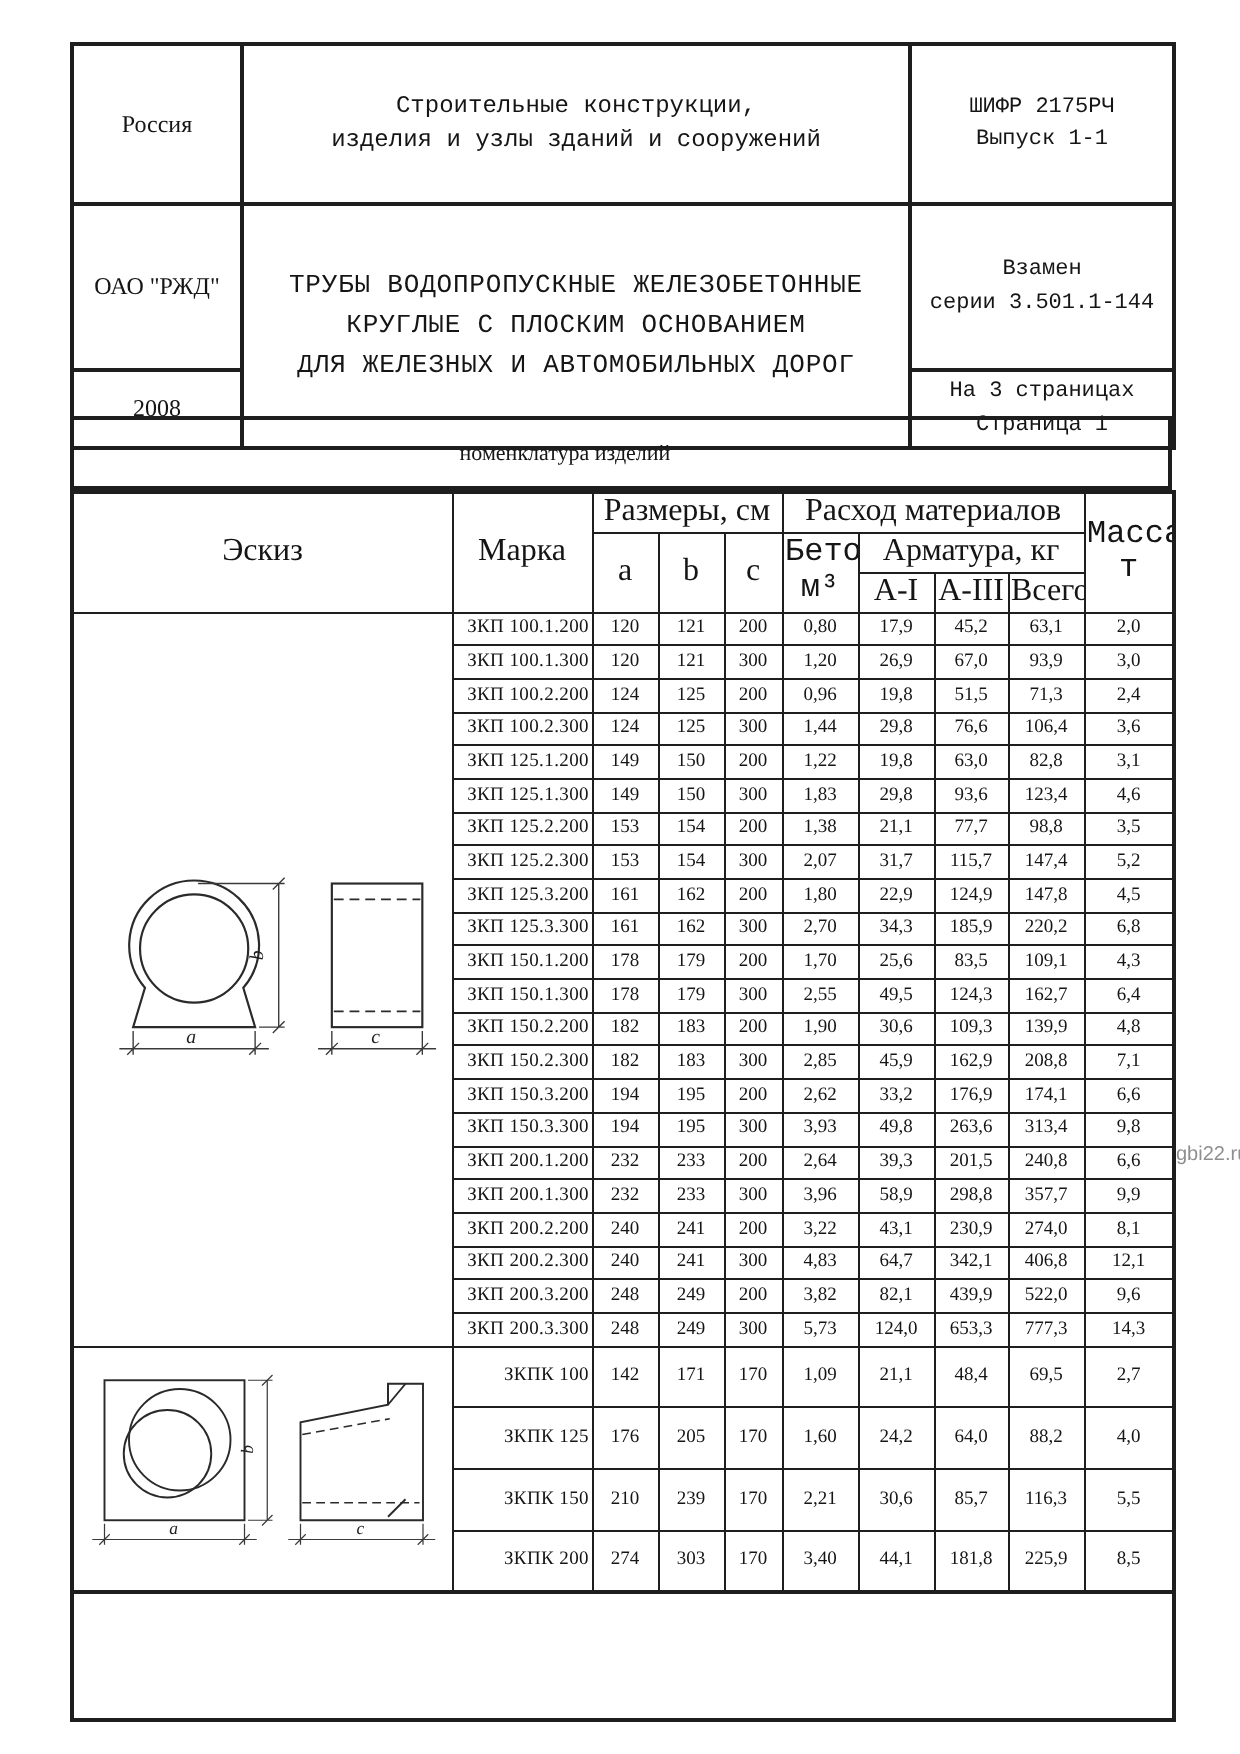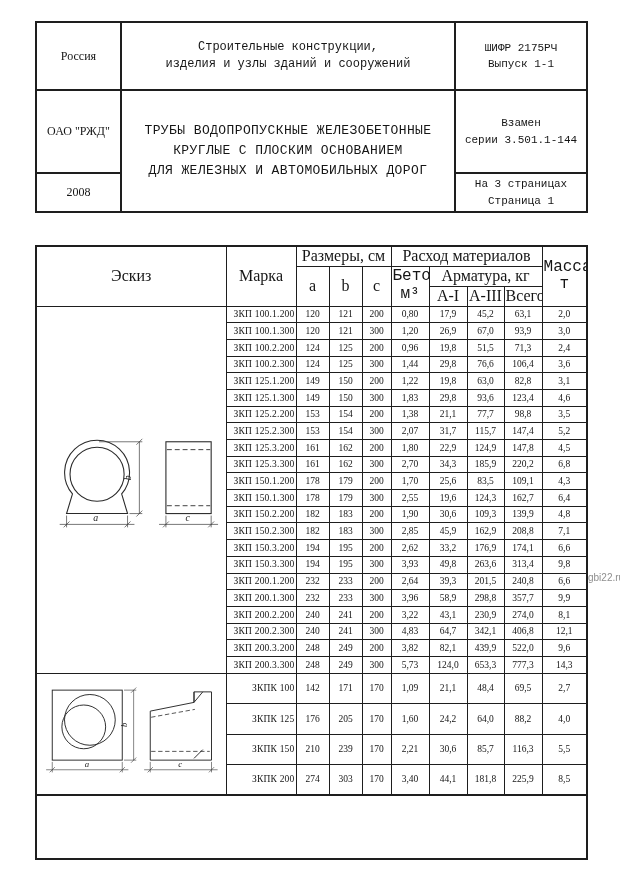--- a/index.html
+++ b/index.html
@@ -17,21 +17,21 @@
     border-collapse:collapse; table-layout:fixed;
   }
   .title-table td {
     border:2px solid #1e1e1e; text-align:center; vertical-align:middle;
     padding:2px 4px;
   }
   .cell-country, .cell-org, .cell-year { font-size:12px; }
   .cell-series-title { font-size:12px; line-height:1.45; }
   .cell-doc-title { font-size:13px; letter-spacing:.4px; line-height:1.55; }
   .cell-code, .cell-replaces, .cell-pages { font-size:11px; line-height:1.5; }
-  .r1 { height:68px; } .r2 { height:83px; } .r3 { height:37px; }
+  .r1 { height:80px; } .r2 { height:83px; } .r3 { height:37px; }
 
   
   .nomenclature {
     position:absolute; left:35px; top:208px; width:551px; height:37px;
     border:2px solid #1e1e1e; display:flex; align-items:center; justify-content:center;
     font-size:11px;
   }
   .nomenclature span { transform:translateX(-28px); }
 
   
@@ -94,20 +94,23 @@
 серии 3.501.1-144</td>
     </tr>
     <tr class="r3">
       <td class="cell-year">2008</td>
       <td class="cell-pages pre">На 3 страницах
 Страница 1</td>
     </tr>
   </tbody>
     </table>
 
+  <div class="nomenclature">
+    <span>номенклатура изделий</span>
+  </div>
 
   <table class="main-table">
     <colgroup>
       <col style="width:190px">
         <col style="width:70px">
       <col style="width:33px">
         <col style="width:33px">
         <col style="width:29px">
       <col style="width:38px">
         <col style="width:38px">
@@ -278,21 +281,21 @@
           <td class="value-cell">83,5</td>
           <td class="value-cell">109,1</td>
           <td class="value-cell">4,3</td>
         </tr>
         <tr class="data-row">
           <td class="mark-cell">ЗКП 150.1.300</td>
           <td class="value-cell">178</td>
           <td class="value-cell">179</td>
           <td class="value-cell">300</td>
           <td class="value-cell">2,55</td>
-          <td class="value-cell">19,6</td>
+          <td class="value-cell">49,5</td>
           <td class="value-cell">124,3</td>
           <td class="value-cell">162,7</td>
           <td class="value-cell">6,4</td>
         </tr>
         <tr class="data-row">
           <td class="mark-cell">ЗКП 150.2.200</td>
           <td class="value-cell">182</td>
           <td class="value-cell">183</td>
           <td class="value-cell">200</td>
           <td class="value-cell">1,90</td>

